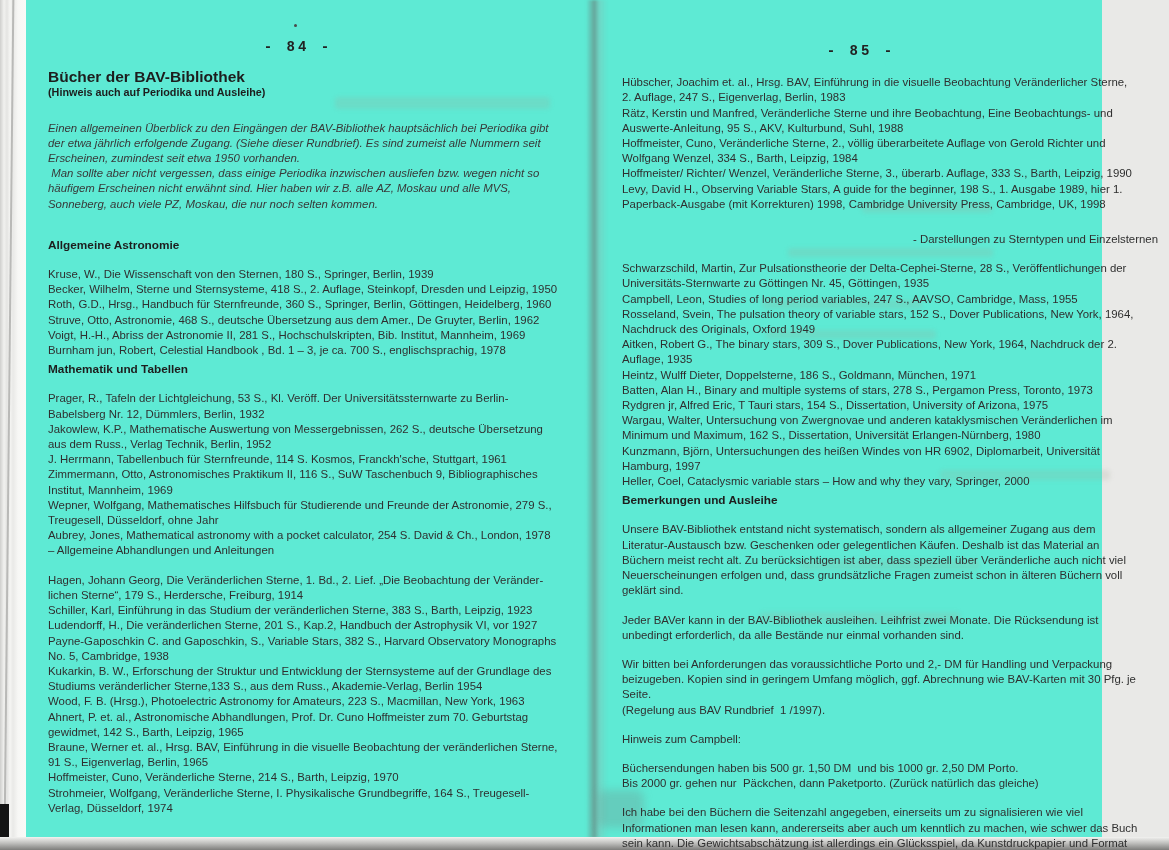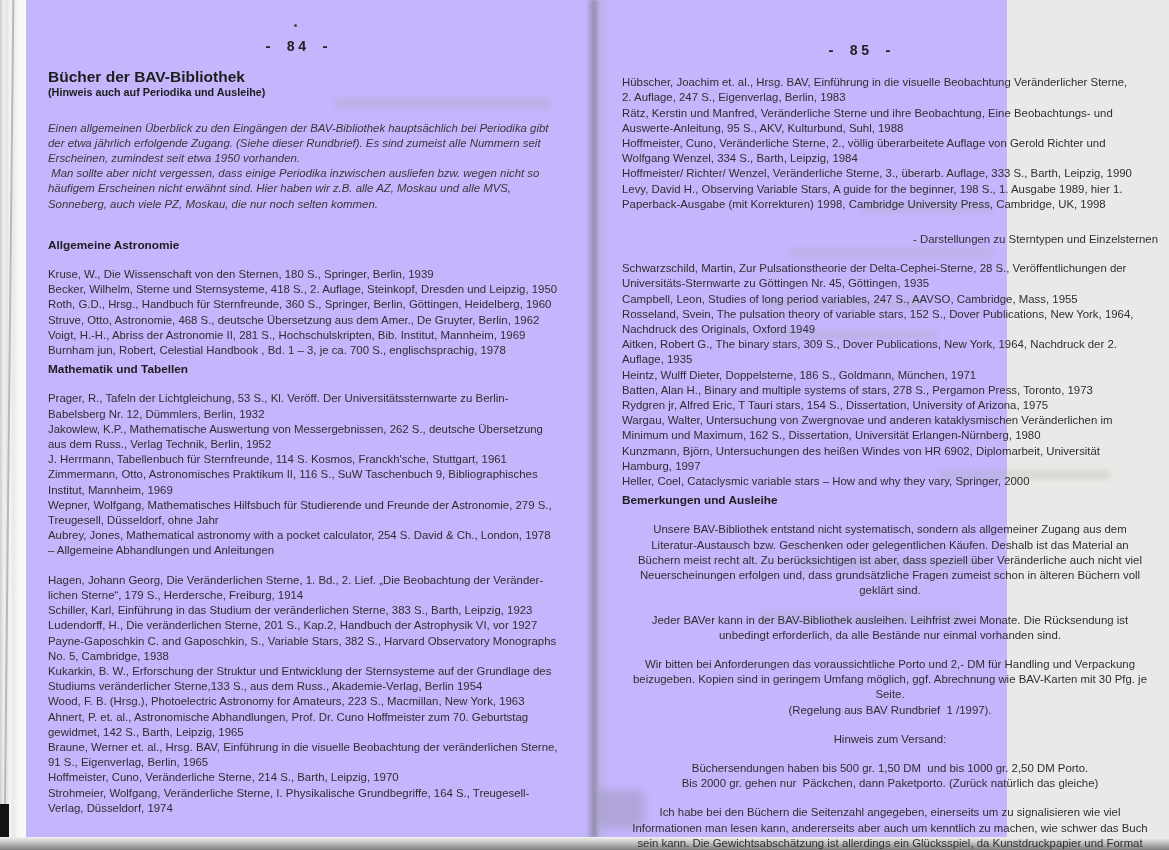--- a/index.html
+++ b/index.html
@@ -1,17 +1,17 @@
 <!DOCTYPE html>
 <html><head>
 <meta charset="utf-8">
 <style>
   html,body{margin:0;padding:0;}
   body{width:1169px;height:850px;overflow:hidden;background:#e9e9e7;}
-  .scan{position:relative;width:1007px;height:850px;background:#c4b5fd;
+  .scan{position:relative;width:1102px;height:850px;background:#5eead4;
         font-family:"Liberation Sans",sans-serif;color:#2f2f2f;}
   
   .edge-left{position:absolute;left:0;top:0;width:26px;height:838px;
     background:
       linear-gradient(90deg,#cfcfcd 0px,#f1f1ef 4px,#e4e4e2 7px,#f5f5f3 10px,#e9e9e7 13px,#f7f7f5 18px,#f9f9f7 26px);}
   .edge-line{position:absolute;left:8px;top:0;width:2px;height:830px;background:#b9b9b7;transform:skewX(-0.6deg);}
   .corner-mark{position:absolute;left:0;bottom:6px;width:9px;height:40px;background:#141414;}
   .bottom-bar{position:absolute;left:0;bottom:0;width:1169px;height:13px;
     background:linear-gradient(#f2f2f0,#c2c2c0 45%,#7d7d7b 100%);}
   .gutter-shadow{position:absolute;left:586px;top:0;width:22px;height:838px;
@@ -30,21 +30,21 @@
   .page-left .pagenum{width:500px;margin:10px 0 14px 0;}
   .page-right .pagenum{width:478px;margin:14px 0 16px 0;}
   .doc-title{font-size:15.5px;font-weight:bold;color:#1d1d1d;margin:0 0 1px 0;}
   .doc-subtitle{font-size:10.8px;font-weight:bold;color:#1d1d1d;margin:0 0 20px 0;}
   .intro{font-style:italic;white-space:pre-wrap;margin:0 0 26px 0;color:#383838;}
   .sec-heading{font-size:11.8px;font-weight:bold;color:#1d1d1d;margin:4px 0 0 0;}
   .sec-subheading{margin:0 0 0 0;}
   .list{margin:14px 0 0 0;}
   .entry{white-space:pre-wrap;}
   .plain-subheading{margin:20px 0 0 0;text-align:right;}
-  .para{white-space:pre-wrap;margin:14px 0 0 0;text-align:center;}
+  .para{white-space:pre-wrap;margin:14px 0 0 0;}
 </style>
 </head>
 <body>
 
 <div class="scan">
 
   <div class="edge-left"></div>
   <div class="edge-line"></div>
   <div class="gutter-shadow"></div>
   <div class="dot-artifact"></div>
@@ -158,21 +158,21 @@
 Literatur-Austausch bzw. Geschenken oder gelegentlichen Käufen. Deshalb ist das Material an
 Büchern meist recht alt. Zu berücksichtigen ist aber, dass speziell über Veränderliche auch nicht viel
 Neuerscheinungen erfolgen und, dass grundsätzliche Fragen zumeist schon in älteren Büchern voll
 geklärt sind.</div>
         <div class="para">Jeder BAVer kann in der BAV-Bibliothek ausleihen. Leihfrist zwei Monate. Die Rücksendung ist
 unbedingt erforderlich, da alle Bestände nur einmal vorhanden sind.</div>
         <div class="para">Wir bitten bei Anforderungen das voraussichtliche Porto und 2,- DM für Handling und Verpackung
 beizugeben. Kopien sind in geringem Umfang möglich, ggf. Abrechnung wie BAV-Karten mit 30 Pfg. je
 Seite.
 (Regelung aus BAV Rundbrief  1 /1997).</div>
-        <div class="para">Hinweis zum Versand:</div>
+        <div class="para">Hinweis zum Campbell:</div>
         <div class="para">Büchersendungen haben bis 500 gr. 1,50 DM  und bis 1000 gr. 2,50 DM Porto.
 Bis 2000 gr. gehen nur  Päckchen, dann Paketporto. (Zurück natürlich das gleiche)</div>
         <div class="para">Ich habe bei den Büchern die Seitenzahl angegeben, einerseits um zu signalisieren wie viel
 Informationen man lesen kann, andererseits aber auch um kenntlich zu machen, wie schwer das Buch
 sein kann. Die Gewichtsabschätzung ist allerdings ein Glücksspiel, da Kunstdruckpapier und Format
 sehr unterschiedliche Gewichte erzeugen. Wir sind aber bei der Porto-Mitsendung großzügig.</div>
       </div>
 
   </div>
 

